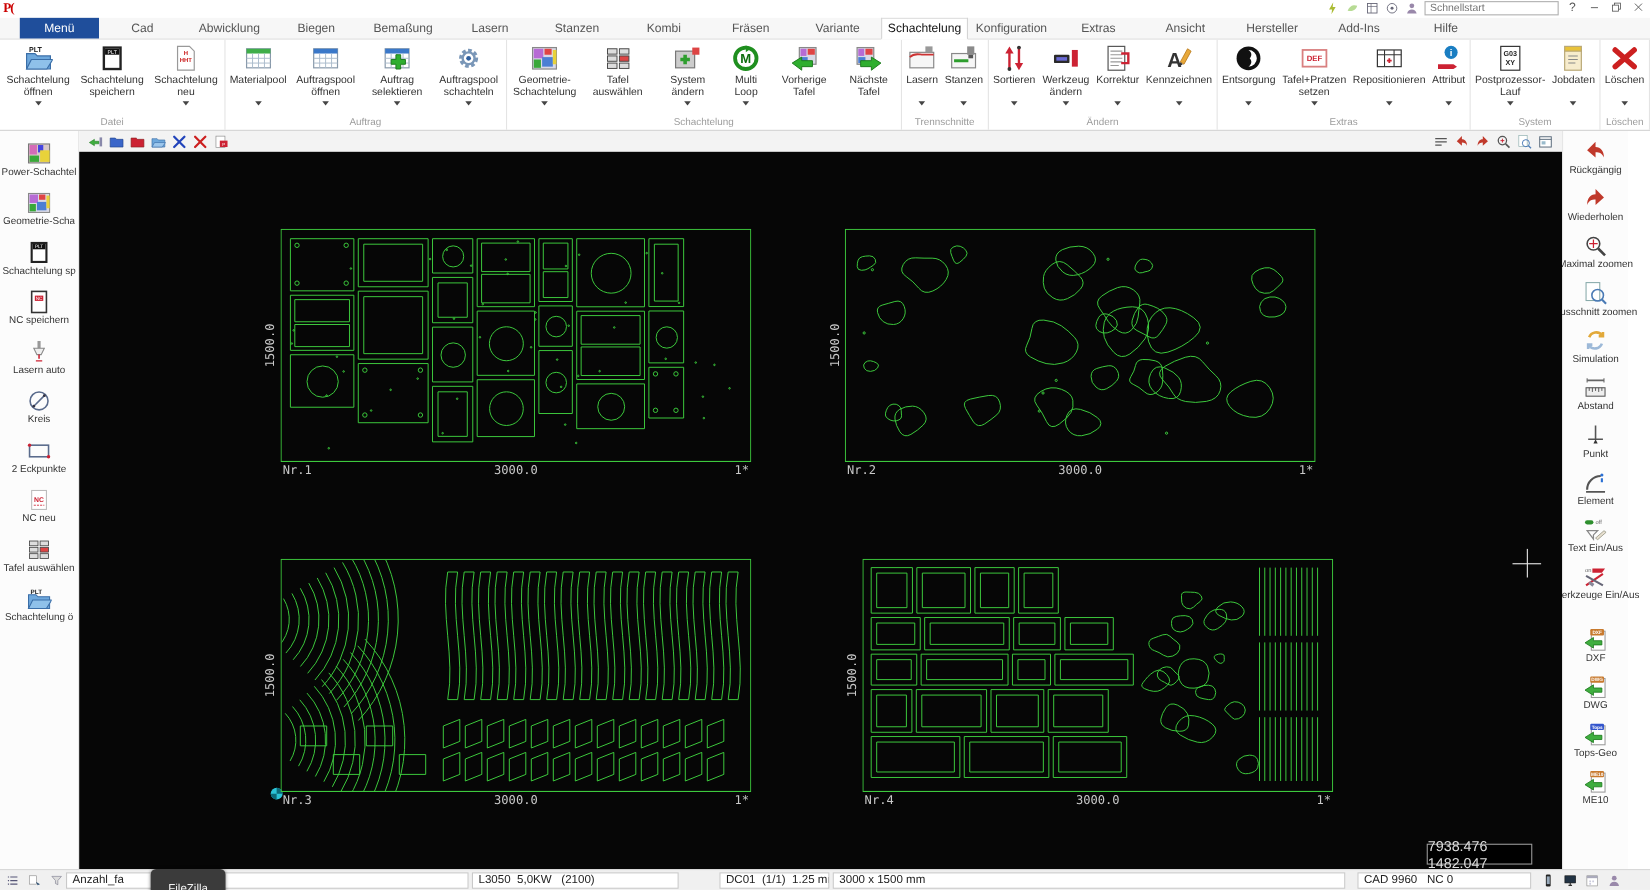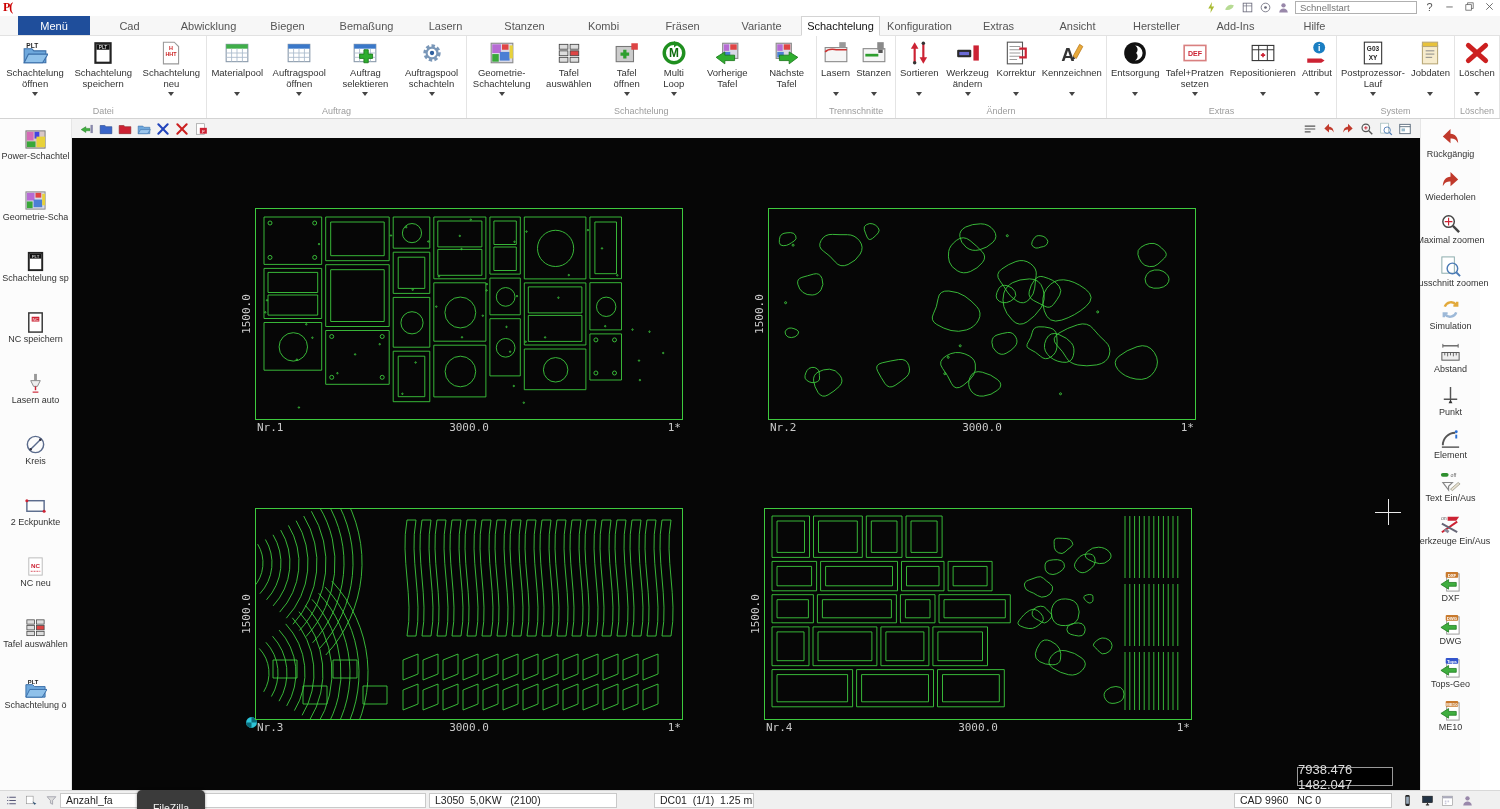--- a/index.html
+++ b/index.html
@@ -24,21 +24,21 @@
 .rgroup{display:flex;flex-direction:column;border-right:1px solid #e4e4e4;padding:2px 1px 0}
 .rbtns{display:flex;flex:1;align-items:flex-start}
 .rbtn{display:flex;flex-direction:column;align-items:center;padding:2px 3px 0}
 .rbtn .icon{width:26px;height:26px}
 .rlabel{font-size:9.5px;line-height:1.18;color:#333;text-align:center;height:23px;margin-top:1px;max-width:70px;overflow:hidden}
 .drop{width:0;height:0;border-left:3.5px solid transparent;border-right:3.5px solid transparent;border-top:4px solid #444;margin-top:2px}
 .nodrop{height:6px}
 .rglabel{font-size:9px;color:#9c9c9c;text-align:center;padding:1px 4px 2px;white-space:nowrap}
 
 .main{position:absolute;left:0;top:119px;width:100%;height:671px;display:flex}
-.lsb{width:72px;background:#fcfcfc;border-right:1px solid #e6e6e6;display:flex;flex-direction:column;align-items:center;padding-top:9px;gap:19px}
+.lsb{width:72px;background:#fcfcfc;border-right:1px solid #e6e6e6;display:flex;flex-direction:column;align-items:center;padding-top:9px;gap:3px}
 .rsb{width:60px;background:#fcfcfc;border-left:1px solid #e6e6e6;display:flex;flex-direction:column;align-items:center;padding-top:7px;gap:2px}
 .sbitem{display:flex;flex-direction:column;align-items:center;width:100%;height:42px;flex:none}
 .rsb .sbitem{height:41px}
 .sbitem .icon{width:23px;height:23px}
 .sblabel{font-size:9px;color:#333;white-space:nowrap;overflow:hidden;max-width:78px;text-align:center}
 .gapbefore{margin-top:14px}
 .center{width:1348px;display:flex;flex-direction:column}
 .ctoolbar{height:19px;background:#f3f3f3;display:flex;align-items:center;justify-content:space-between;padding:0 8px}
 .ct-left,.ct-right{display:flex;gap:5px;align-items:center}
 .ct-ico{width:14px;height:14px;display:inline-block}
@@ -258,21 +258,21 @@
             <span class="nodrop"></span>
           </div>
           <div class="rbtn">
             <span class="icon">
               <svg viewBox="0 0 24 24" xmlns="http://www.w3.org/2000/svg">
                 <rect x="2" y="6" width="16" height="14" fill="#ccc" stroke="#777"></rect>
                 <path d="M6 13h8M10 9v8" stroke="#2e9e2e" stroke-width="3"></path>
                 <rect x="16" y="3" width="6" height="6" fill="#d44"></rect>
               </svg>
             </span>
-            <span class="rlabel">Tafel öffnen</span>
+            <span class="rlabel">System ändern</span>
             <span class="drop"></span>
           </div>
           <div class="rbtn">
             <span class="icon">
               <svg viewBox="0 0 24 24" xmlns="http://www.w3.org/2000/svg">
                 <circle cx="12" cy="12" r="9" fill="none" stroke="#1f8f1f" stroke-width="3.2"></circle>
                 <path d="M12 1l4 3-4 3z" fill="#1f8f1f"></path>
                 <text x="12" y="16" font-size="11" font-weight="bold" fill="#0d6d0d" text-anchor="middle">M</text>
               </svg>
             </span>
@@ -704,21 +704,21 @@
             </svg><span class="pl nr">Nr.2</span><span class="pl w">3000.0</span><span class="pl s">1*</span><span class="pl h">1500.0</span></div>
           <div class="panel" style="left: 183px; top: 370px;"><svg width="428" height="212">
               <defs>
                 <clipPath id="cp2">
                   <rect x="1" y="1" width="426" height="210"></rect>
                 </clipPath>
               </defs>
               <rect x="0.5" y="0.5" width="427" height="211" fill="none" stroke="#3dc93d"></rect>
               <path d="M2.7 36.2A36 36 0 0 1 -1.7 79.5M10.4 31.5A45 45 0 0 1 4.9 85.7M18.0 26.8A54 54 0 0 1 11.5 91.8M25.7 22.1A63 63 0 0 1 18.1 97.9M33.4 17.4A72 72 0 0 1 24.7 104.1M41.1 12.7A81 81 0 0 1 31.3 110.2M48.7 8.0A90 90 0 0 1 37.9 116.3M56.4 3.3A99 99 0 0 1 44.4 122.5M64.1 -1.5A108 108 0 0 1 51.0 128.6M71.7 -6.2A117 117 0 0 1 57.6 134.8M79.4 -10.9A126 126 0 0 1 64.2 140.9M87.1 -15.6A135 135 0 0 1 70.8 147.0M4.3 140.5A36 36 0 0 1 8.7 183.8M10.9 134.3A45 45 0 0 1 16.4 188.5M17.5 128.2A54 54 0 0 1 24.0 193.2M24.1 122.1A63 63 0 0 1 31.7 197.9M30.7 115.9A72 72 0 0 1 39.4 202.6M37.3 109.8A81 81 0 0 1 47.1 207.3M43.9 103.7A90 90 0 0 1 54.7 212.0M50.4 97.5A99 99 0 0 1 62.4 216.7M57.0 91.4A108 108 0 0 1 70.1 221.5M63.6 85.2A117 117 0 0 1 77.7 226.2M70.2 79.1A126 126 0 0 1 85.4 230.9M76.8 73.0A135 135 0 0 1 93.1 235.6M152 12C145 50 159 90 152 128M161 12C154 50 168 90 161 128M152 12h9M152 128h9M167 12C160 50 174 90 167 128M176 12C169 50 183 90 176 128M167 12h9M167 128h9M182 12C175 50 189 90 182 128M191 12C184 50 198 90 191 128M182 12h9M182 128h9M197 12C190 50 204 90 197 128M206 12C199 50 213 90 206 128M197 12h9M197 128h9M212 12C205 50 219 90 212 128M221 12C214 50 228 90 221 128M212 12h9M212 128h9M227 12C220 50 234 90 227 128M236 12C229 50 243 90 236 128M227 12h9M227 128h9M242 12C235 50 249 90 242 128M251 12C244 50 258 90 251 128M242 12h9M242 128h9M257 12C250 50 264 90 257 128M266 12C259 50 273 90 266 128M257 12h9M257 128h9M272 12C265 50 279 90 272 128M281 12C274 50 288 90 281 128M272 12h9M272 128h9M287 12C280 50 294 90 287 128M296 12C289 50 303 90 296 128M287 12h9M287 128h9M302 12C295 50 309 90 302 128M311 12C304 50 318 90 311 128M302 12h9M302 128h9M317 12C310 50 324 90 317 128M326 12C319 50 333 90 326 128M317 12h9M317 128h9M332 12C325 50 339 90 332 128M341 12C334 50 348 90 341 128M332 12h9M332 128h9M347 12C340 50 354 90 347 128M356 12C349 50 363 90 356 128M347 12h9M347 128h9M362 12C355 50 369 90 362 128M371 12C364 50 378 90 371 128M362 12h9M362 128h9M377 12C370 50 384 90 377 128M386 12C379 50 393 90 386 128M377 12h9M377 128h9M392 12C385 50 399 90 392 128M401 12C394 50 408 90 401 128M392 12h9M392 128h9M407 12C400 50 414 90 407 128M416 12C409 50 423 90 416 128M407 12h9M407 128h9M148 152L163 146L163 166L148 172ZM168 152L183 146L183 166L168 172ZM188 152L203 146L203 166L188 172ZM208 152L223 146L223 166L208 172ZM228 152L243 146L243 166L228 172ZM248 152L263 146L263 166L248 172ZM268 152L283 146L283 166L268 172ZM288 152L303 146L303 166L288 172ZM308 152L323 146L323 166L308 172ZM328 152L343 146L343 166L328 172ZM348 152L363 146L363 166L348 172ZM368 152L383 146L383 166L368 172ZM388 152L403 146L403 166L388 172ZM148 182L163 176L163 196L148 202ZM168 182L183 176L183 196L168 202ZM188 182L203 176L203 196L188 202ZM208 182L223 176L223 196L208 202ZM228 182L243 176L243 196L228 202ZM248 182L263 176L263 196L248 202ZM268 182L283 176L283 196L268 202ZM288 182L303 176L303 196L288 202ZM308 182L323 176L323 196L308 202ZM328 182L343 176L343 196L328 202ZM348 182L363 176L363 196L348 202ZM368 182L383 176L383 196L368 202ZM388 182L403 176L403 196L388 202ZM18.0 152.0h24.0v18.0h-24.0ZM48.0 178.0h24.0v18.0h-24.0ZM78.0 152.0h24.0v18.0h-24.0ZM108.0 178.0h24.0v18.0h-24.0Z" clip-path="url(#cp2)" fill="none" stroke="#3dc93d" stroke-width="0.9"></path>
             </svg><span class="pl nr">Nr.3</span><span class="pl w">3000.0</span><span class="pl s">1*</span><span class="pl h">1500.0</span></div>
-          <div class="panel" style="left: 692px; top: 370px;"><svg width="428" height="212">
+          <div class="panel" style="left: 712px; top: 370px;"><svg width="428" height="212">
               <defs>
                 <clipPath id="cp3">
                   <rect x="1" y="1" width="426" height="210"></rect>
                 </clipPath>
               </defs>
               <rect x="0.5" y="0.5" width="427" height="211" fill="none" stroke="#3dc93d"></rect>
               <path d="M8.0 8.0h37.5v41.4h-37.5ZM13.0 13.0h27.5v31.4h-27.5ZM49.5 8.0h48.8v41.4h-48.8ZM54.5 13.0h38.8v31.4h-38.8ZM102.3 8.0h35.7v41.4h-35.7ZM107.3 13.0h25.7v31.4h-25.7ZM142.0 8.0h36.1v41.4h-36.1ZM147.0 13.0h26.1v31.4h-26.1ZM8.0 53.4h44.6v29.4h-44.6ZM13.0 58.4h34.6v19.4h-34.6ZM56.6 53.4h76.9v29.4h-76.9ZM61.6 58.4h66.9v19.4h-66.9ZM137.5 53.4h42.5v29.4h-42.5ZM142.5 58.4h32.5v19.4h-32.5ZM184.1 53.4h44.0v29.4h-44.0ZM189.1 58.4h34.0v19.4h-34.0ZM8.0 86.7h41.4v28.1h-41.4ZM13.0 91.7h31.4v18.1h-31.4ZM53.4 86.7h79.0v28.1h-79.0ZM58.4 91.7h69.0v18.1h-69.0ZM136.4 86.7h34.6v28.1h-34.6ZM141.4 91.7h24.6v18.1h-24.6ZM175.0 86.7h71.3v28.1h-71.3ZM180.0 91.7h61.3v18.1h-61.3ZM8.0 118.9h37.0v38.8h-37.0ZM13.0 123.9h27.0v28.8h-27.0ZM49.0 118.9h63.9v38.8h-63.9ZM54.0 123.9h53.9v28.8h-53.9ZM116.9 118.9h48.0v38.8h-48.0ZM121.9 123.9h38.0v28.8h-38.0ZM168.9 118.9h54.6v38.8h-54.6ZM173.9 123.9h44.6v28.8h-44.6ZM8.0 161.6h80.6v37.2h-80.6ZM13.0 166.6h70.6v27.2h-70.6ZM92.6 161.6h76.9v37.2h-76.9ZM97.6 166.6h66.9v27.2h-66.9ZM173.5 161.6h66.8v37.2h-66.8ZM178.5 166.6h56.8v27.2h-56.8ZM330.8 50.0Q332.1 54.1 330.0 57.3Q327.9 60.5 322.9 63.5Q317.9 66.4 313.5 62.6Q309.1 58.9 311.1 54.9Q313.2 50.9 316.1 48.4Q319.1 45.9 324.3 45.9Q329.5 45.9 330.8 50.0ZM286.0 75.6Q289.7 78.1 288.4 82.3Q287.1 86.5 282.2 88.4Q277.4 90.3 273.6 87.6Q269.8 84.9 265.5 83.5Q261.1 82.1 260.5 77.9Q259.8 73.8 264.5 72.2Q269.2 70.5 273.1 69.1Q277.0 67.7 279.6 70.4Q282.3 73.0 286.0 75.6ZM328.9 88.5Q328.9 90.0 329.0 91.6Q329.2 93.2 327.5 94.5Q325.8 95.7 324.0 94.5Q322.2 93.2 321.3 92.2Q320.4 91.2 319.9 89.9Q319.4 88.5 320.8 87.8Q322.3 87.0 323.8 86.7Q325.3 86.3 327.1 86.7Q329.0 87.1 328.9 88.5ZM347.1 134.4Q348.9 137.4 347.4 140.6Q346.0 143.8 341.9 145.4Q337.8 146.9 335.5 144.0Q333.2 141.1 330.7 139.2Q328.2 137.4 330.1 135.1Q332.1 132.8 335.0 131.0Q337.8 129.3 341.6 130.3Q345.4 131.4 347.1 134.4ZM278.8 108.4Q280.5 111.9 277.6 114.6Q274.8 117.3 271.8 119.1Q268.7 120.9 264.8 120.5Q260.9 120.1 256.6 118.1Q252.3 116.1 255.0 112.7Q257.6 109.3 259.6 107.1Q261.6 104.9 265.5 102.4Q269.4 99.9 273.3 102.4Q277.2 104.9 278.8 108.4ZM295.5 140.8Q297.6 145.5 296.5 151.2Q295.5 157.0 288.2 156.8Q280.9 156.7 275.7 153.7Q270.6 150.7 271.3 145.8Q272.1 140.9 275.9 135.4Q279.6 130.0 286.5 133.0Q293.4 136.1 295.5 140.8ZM320.4 118.3Q322.0 121.6 320.4 125.0Q318.9 128.5 314.7 128.0Q310.4 127.5 306.7 126.3Q303.0 125.1 302.9 121.6Q302.7 118.0 306.4 116.4Q310.2 114.9 314.5 114.9Q318.8 114.9 320.4 118.3ZM313.7 97.6Q316.5 103.8 314.0 110.5Q311.4 117.1 301.5 117.6Q291.5 118.2 288.6 111.0Q285.7 103.8 289.0 97.2Q292.3 90.6 301.6 90.9Q310.9 91.3 313.7 97.6ZM317.9 150.1Q324.5 155.6 318.5 162.0Q312.6 168.4 304.5 166.7Q296.4 165.1 289.1 160.3Q281.7 155.6 287.3 148.3Q292.8 141.0 302.0 142.8Q311.2 144.6 317.9 150.1ZM308.0 33.7Q310.1 36.7 307.0 38.9Q303.8 41.1 301.1 43.9Q298.3 46.7 294.5 44.8Q290.7 42.8 290.4 39.7Q290.1 36.7 290.1 33.4Q290.1 30.1 294.2 30.2Q298.3 30.3 302.1 30.5Q305.9 30.6 308.0 33.7ZM286.4 104.9Q288.9 106.7 287.4 109.2Q285.9 111.7 283.2 113.8Q280.6 116.0 277.6 114.1Q274.6 112.1 271.8 110.8Q268.9 109.5 268.2 106.5Q267.5 103.5 270.0 101.0Q272.5 98.4 276.5 98.2Q280.4 98.0 282.2 100.6Q284.0 103.1 286.4 104.9ZM359.1 182.3Q360.9 186.0 359.3 190.0Q357.7 193.9 351.1 195.2Q344.5 196.4 341.4 191.2Q338.3 186.0 342.4 182.2Q346.5 178.4 351.9 178.5Q357.4 178.5 359.1 182.3ZM345.2 43.8Q349.1 48.2 344.9 52.3Q340.7 56.3 335.4 55.6Q330.0 54.9 324.3 51.5Q318.6 48.2 323.4 43.6Q328.2 38.9 334.7 39.2Q341.2 39.4 345.2 43.8ZM299.9 55.3Q301.7 59.0 298.7 61.7Q295.7 64.4 292.3 65.8Q289.0 67.2 285.5 65.9Q282.1 64.5 281.4 61.8Q280.7 59.0 281.2 56.1Q281.7 53.2 285.3 52.4Q289.0 51.6 293.5 51.7Q298.1 51.7 299.9 55.3ZM361.0 8V70M361.0 76V138M361.0 144V202M365.8 8V70M365.8 76V138M365.8 144V202M370.6 8V70M370.6 76V138M370.6 144V202M375.4 8V70M375.4 76V138M375.4 144V202M380.2 8V70M380.2 76V138M380.2 144V202M385.0 8V70M385.0 76V138M385.0 144V202M389.8 8V70M389.8 76V138M389.8 144V202M394.6 8V70M394.6 76V138M394.6 144V202M399.4 8V70M399.4 76V138M399.4 144V202M404.2 8V70M404.2 76V138M404.2 144V202M409.0 8V70M409.0 76V138M409.0 144V202M413.8 8V70M413.8 76V138M413.8 144V202" clip-path="url(#cp3)" fill="none" stroke="#3dc93d" stroke-width="0.9"></path>
             </svg><span class="pl nr">Nr.4</span><span class="pl w">3000.0</span><span class="pl s">1*</span><span class="pl h">1500.0</span></div>
         </div>
     </div>
@@ -891,20 +891,21 @@
         </span>
         <span class="sb-ico">
           <svg viewBox="0 0 24 24" xmlns="http://www.w3.org/2000/svg">
             <path d="M4 18L10 8l4 6 6-10" fill="none" stroke="#c23" stroke-width="2"></path>
           </svg>
         </span>
       </div>
     <div class="sfield" style="left:60px;width:366px">Anzahl_fa</div>
     <div class="sfield" style="left:429px;width:188px">L3050  5,0KW   (2100)</div>
     <div class="sfield" style="left:654px;width:100px">DC01  (1/1)  1.25 mm</div>
+    <div class="sfield" style="left:757px;width:466px">3000 x 1500 mm</div>
     <div class="sfield" style="left:1234px;width:158px">CAD 9960   NC 0</div>
     <div class="tooltip">FileZilla</div>
     <div class="sb-right" id="sbr">
         <span class="sb-ico">
           <svg viewBox="0 0 24 24" xmlns="http://www.w3.org/2000/svg">
             <rect x="8" y="2" width="8" height="20" rx="2" fill="#222"></rect>
             <rect x="9.5" y="5" width="5" height="13" fill="#9ab"></rect>
           </svg>
         </span>
         <span class="sb-ico">

